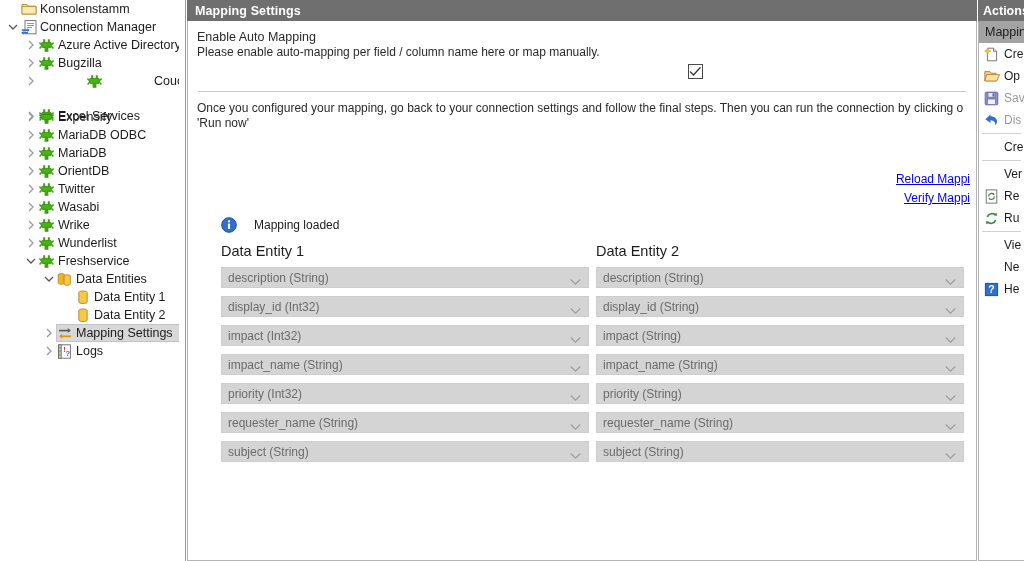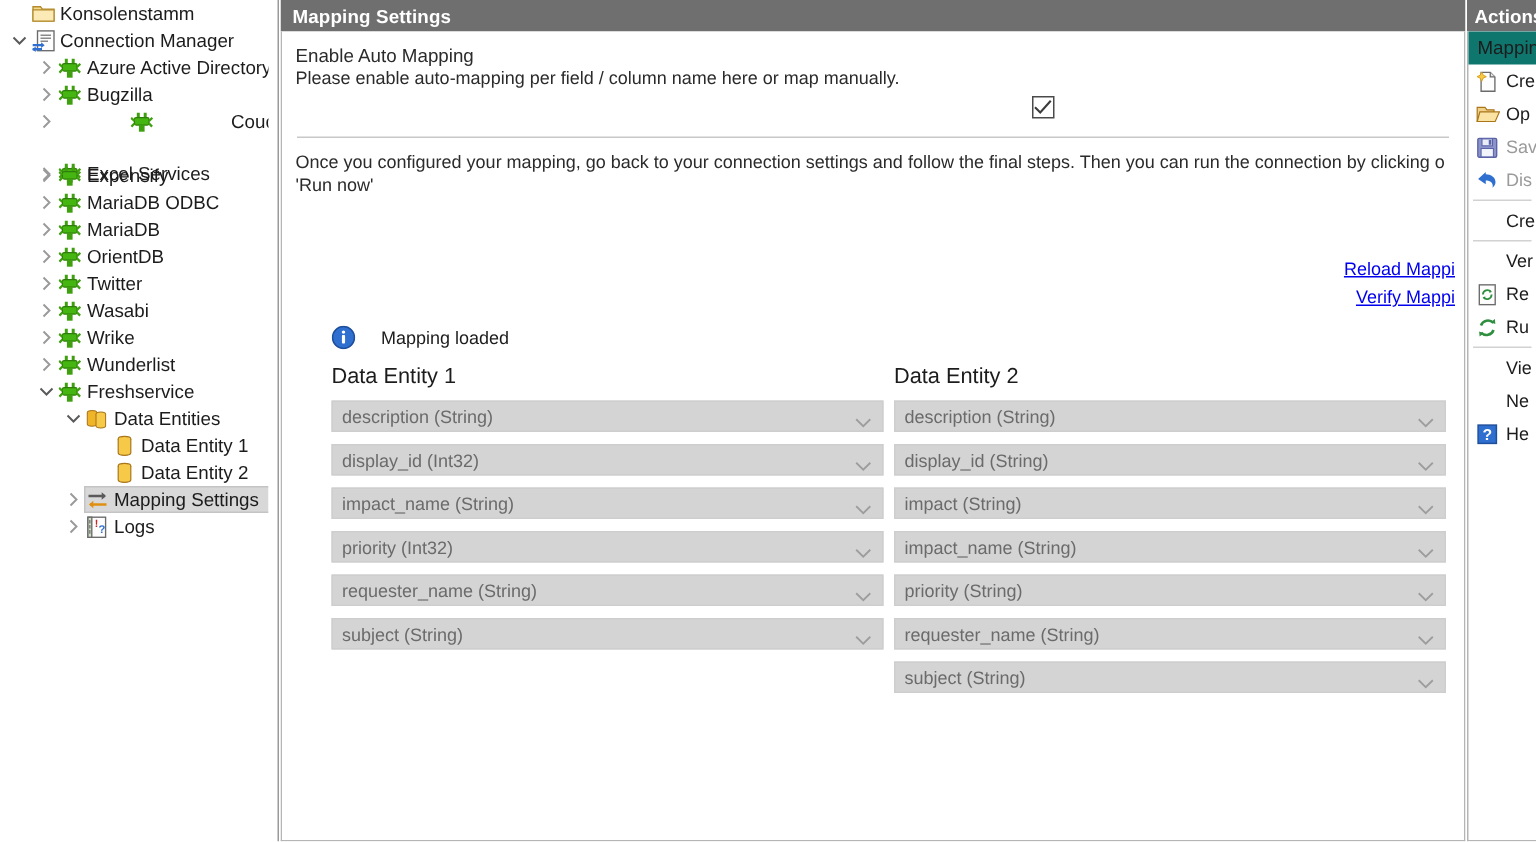--- a/index.html
+++ b/index.html
@@ -212,21 +212,21 @@
   }
   .actions-body {
     position: absolute; top: 21px; left: 0;
     width: 46px; height: 540px;
     border-left: 1px solid #b5b5b5;
     border-bottom: 1px solid #b5b5b5;
     background: #fff;
   }
   .act-group-head {
     height: 22px;
-    background: #0f766e;
+    background: #a3a3a3;
     display: flex; align-items: center;
     padding-left: 6px;
     font-size: 12.5px;
     color: #1c1c1c;
     white-space: nowrap;
   }
   .act-item {
     height: 22px;
     display: flex; align-items: center;
     padding-left: 4px;
@@ -650,20 +650,26 @@
                     <path d="M0.8 1 L5.5 5.6 L10.2 1" stroke="#9d9d9d" stroke-width="1.2" fill="none"></path>
                   </svg></span>
               </div>
               <div class="combo">
                 <span>display_id (Int32)</span>
                 <span class="chev"><svg width="11" height="7" viewBox="0 0 11 7">
                     <path d="M0.8 1 L5.5 5.6 L10.2 1" stroke="#9d9d9d" stroke-width="1.2" fill="none"></path>
                   </svg></span>
               </div>
               <div class="combo">
+                <span>impact (Int32)</span>
+                <span class="chev"><svg width="11" height="7" viewBox="0 0 11 7">
+                    <path d="M0.8 1 L5.5 5.6 L10.2 1" stroke="#9d9d9d" stroke-width="1.2" fill="none"></path>
+                  </svg></span>
+              </div>
+              <div class="combo">
                 <span>impact_name (String)</span>
                 <span class="chev"><svg width="11" height="7" viewBox="0 0 11 7">
                     <path d="M0.8 1 L5.5 5.6 L10.2 1" stroke="#9d9d9d" stroke-width="1.2" fill="none"></path>
                   </svg></span>
               </div>
               <div class="combo">
                 <span>priority (Int32)</span>
                 <span class="chev"><svg width="11" height="7" viewBox="0 0 11 7">
                     <path d="M0.8 1 L5.5 5.6 L10.2 1" stroke="#9d9d9d" stroke-width="1.2" fill="none"></path>
                   </svg></span>

